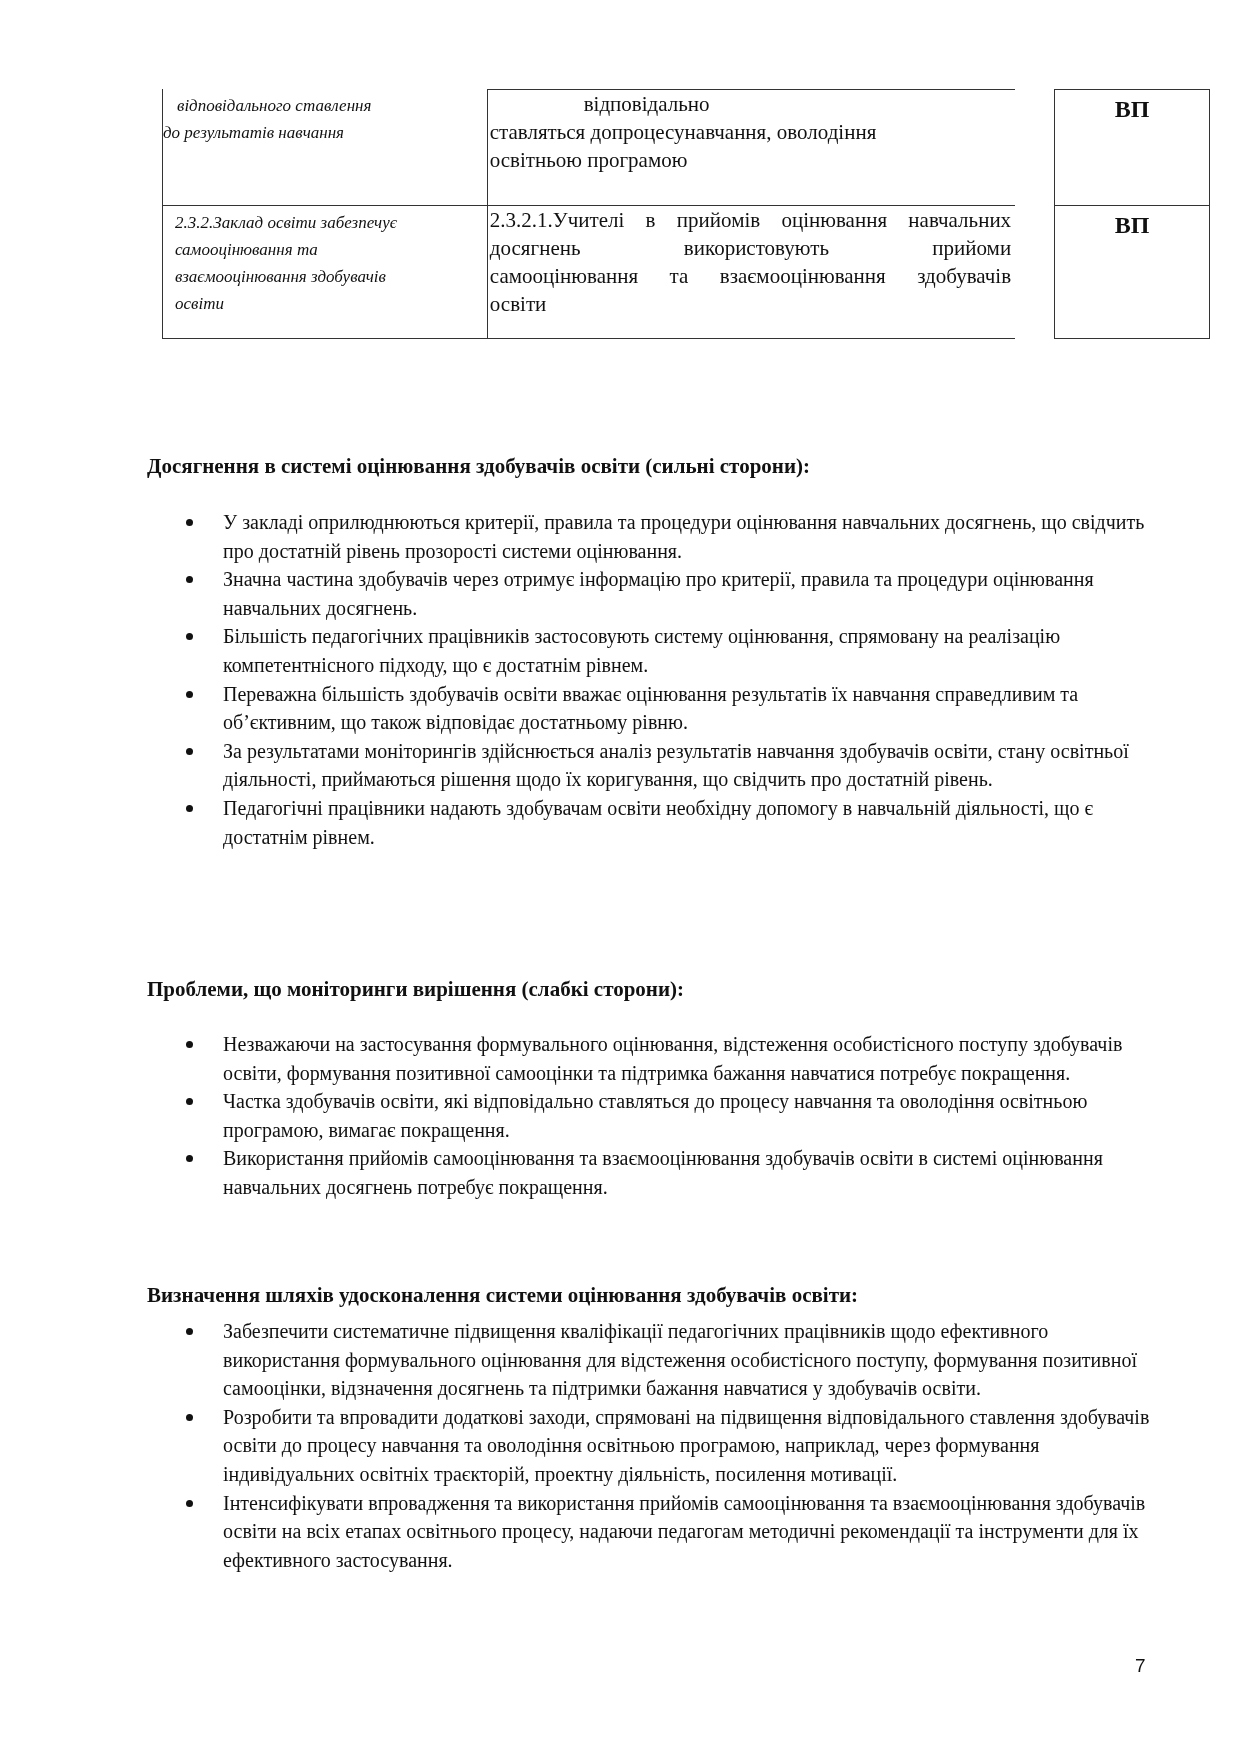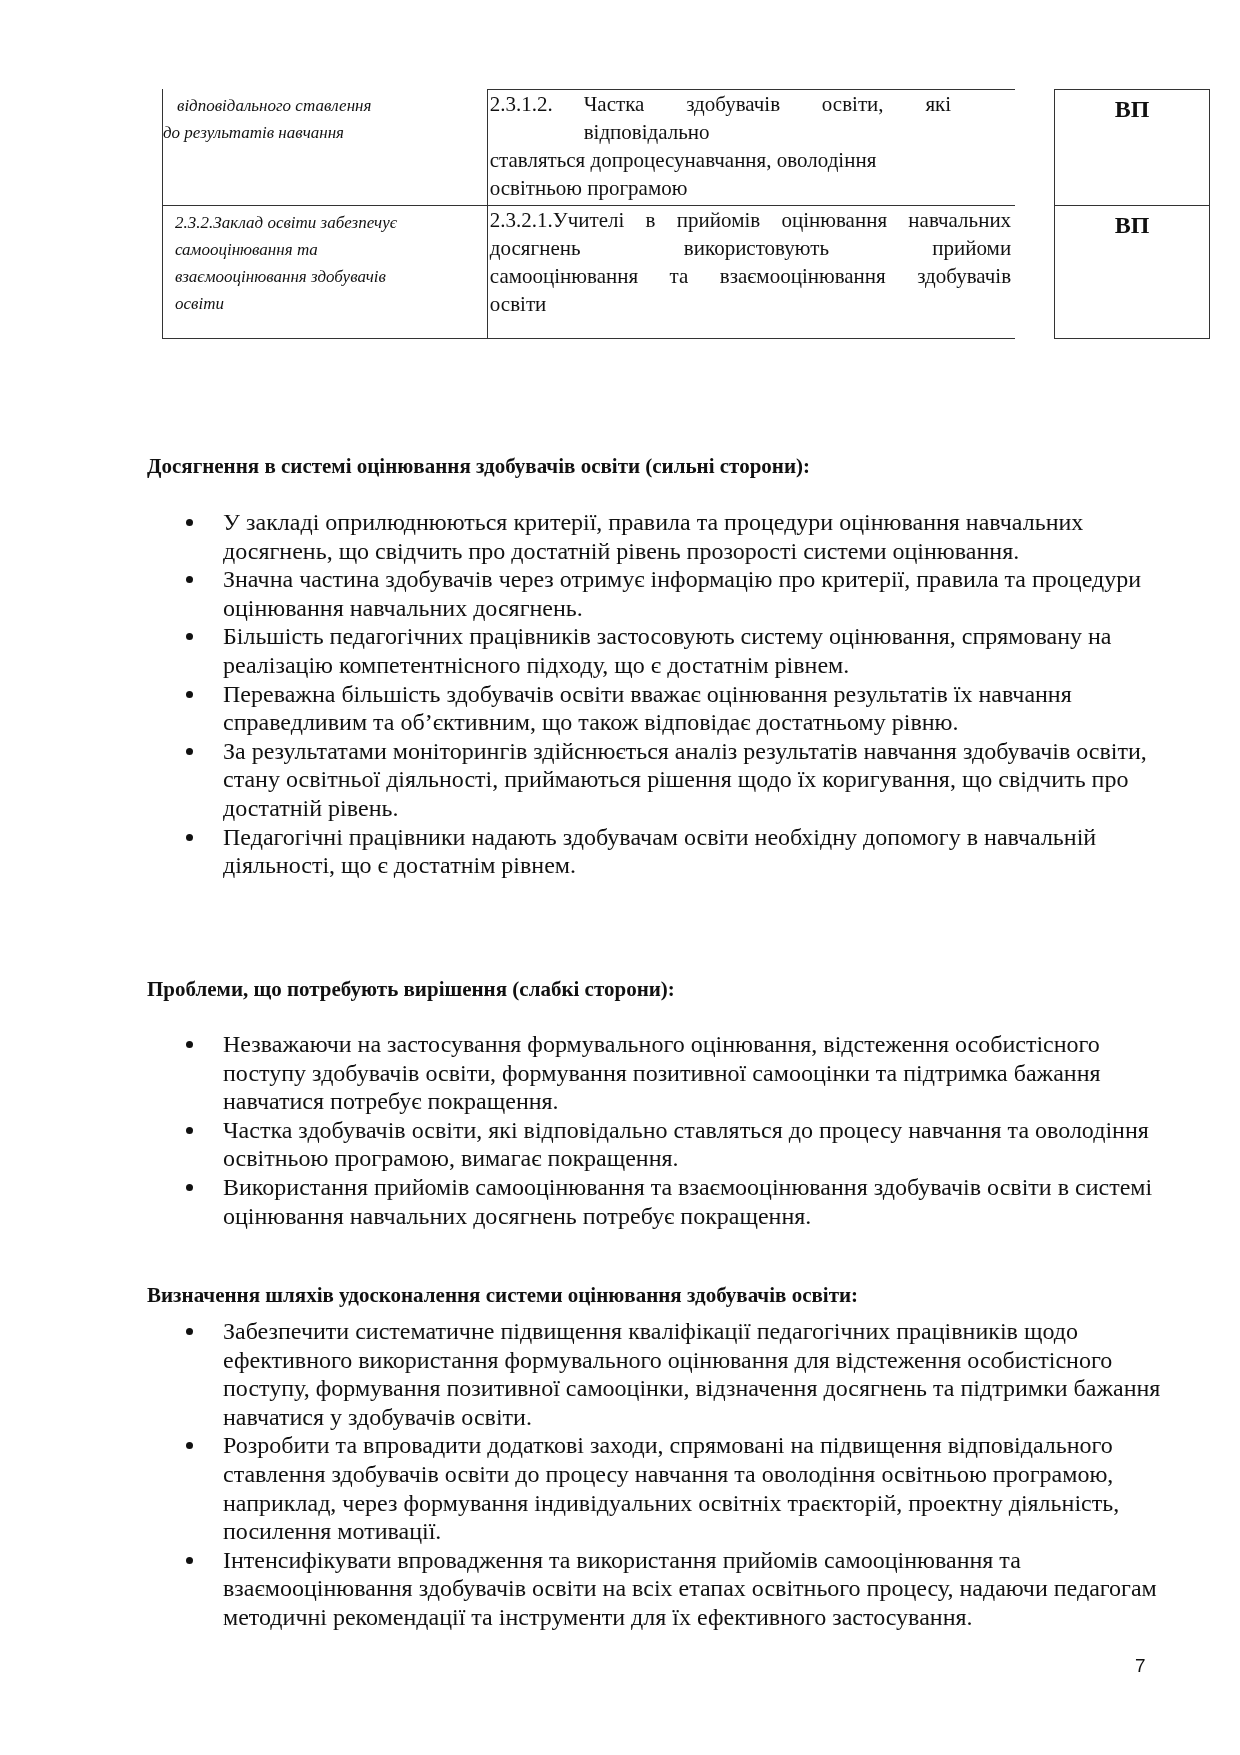--- a/index.html
+++ b/index.html
@@ -33,21 +33,21 @@
   
   .heading {
     position: absolute; left: 147px; font-weight: bold; font-size: 21px; line-height: 28px;
     white-space: nowrap;
   }
   ul.bullets {
     position: absolute; left: 0; margin: 0; padding: 0; list-style: none;
     width: 1240px;
   }
   ul.bullets li {
-    position: relative; padding-left: 223px; width: 940px; font-size: 24px; line-height: 28.6px;
+    position: relative; padding-left: 223px; width: 940px; font-size: 20px; line-height: 28.6px;
   }
   ul.bullets li .dot {
     position: absolute; left: 186px; top: 11px; width: 7px; height: 7px; border-radius: 50%; background: #111;
   }
   .pagenum {
     position: absolute; left: 1135px; top: 1655px; font-family: "Liberation Sans", "DejaVu Sans", sans-serif;
     font-size: 19px;
   }
 </style>
 </head>
@@ -55,24 +55,20 @@
 
 <div class="page">
 
   <div class="tbl">
     <div class="row r1">
       <div class="cell c1">
         <span class="l1">відповідального ставлення</span>
         <span class="l2">до результатів навчання</span>
       </div>
       <div class="cell c2">
-        <div class="num-line">
-          <span class="num">2.3.1.2.</span>
-          <span class="txt">Частка здобувачів освіти, які</span>
-        </div>
         <span class="indent">відповідально</span>
         <span class="plain">ставляться допроцесунавчання, оволодіння</span>
         <span class="plain">освітньою програмою</span>
       </div>
       <div class="cell c3">
         <span>ВП</span>
       </div>
     </div>
 
     <div class="row r2">
@@ -97,21 +93,21 @@
   <div class="heading" style="top:452px;">Досягнення в системі оцінювання здобувачів освіти (сильні сторони):</div>
   <ul class="bullets" style="top:508px;">
     <li><span class="dot"></span><span>У закладі оприлюднюються критерії, правила та процедури оцінювання навчальних досягнень, що свідчить про достатній рівень прозорості системи оцінювання.</span></li>
     <li><span class="dot"></span><span>Значна частина здобувачів через отримує інформацію про критерії, правила та процедури оцінювання навчальних досягнень.</span></li>
     <li><span class="dot"></span><span>Більшість педагогічних працівників застосовують систему оцінювання, спрямовану на реалізацію компетентнісного підходу, що є достатнім рівнем.</span></li>
     <li><span class="dot"></span><span>Переважна більшість здобувачів освіти вважає оцінювання результатів їх навчання справедливим та об’єктивним, що також відповідає достатньому рівню.</span></li>
     <li><span class="dot"></span><span>За результатами моніторингів здійснюється аналіз результатів навчання здобувачів освіти, стану освітньої діяльності, приймаються рішення щодо їх коригування, що свідчить про достатній рівень.</span></li>
     <li><span class="dot"></span><span>Педагогічні працівники надають здобувачам освіти необхідну допомогу в навчальній діяльності, що є достатнім рівнем.</span></li>
   </ul>
 
-  <div class="heading" style="top:975px;">Проблеми, що потребують вирішення (слабкі сторони):</div>
+  <div class="heading" style="top:975px;">Проблеми, що моніторинги вирішення (слабкі сторони):</div>
   <ul class="bullets" style="top:1030px;">
     <li><span class="dot"></span><span>Незважаючи на застосування формувального оцінювання, відстеження особистісного поступу здобувачів освіти, формування позитивної самооцінки та підтримка бажання навчатися потребує покращення.</span></li>
     <li><span class="dot"></span><span>Частка здобувачів освіти, які відповідально ставляться до процесу навчання та оволодіння освітньою програмою, вимагає покращення.</span></li>
     <li><span class="dot"></span><span>Використання прийомів самооцінювання та взаємооцінювання здобувачів освіти в системі оцінювання навчальних досягнень потребує покращення.</span></li>
   </ul>
 
   <div class="heading" style="top:1281px;">Визначення шляхів удосконалення системи оцінювання здобувачів освіти:</div>
   <ul class="bullets" style="top:1317px;">
     <li><span class="dot"></span><span>Забезпечити систематичне підвищення кваліфікації педагогічних працівників щодо ефективного використання формувального оцінювання для відстеження особистісного поступу, формування позитивної самооцінки, відзначення досягнень та підтримки бажання навчатися у здобувачів освіти.</span></li>
     <li><span class="dot"></span><span>Розробити та впровадити додаткові заходи, спрямовані на підвищення відповідального ставлення здобувачів освіти до процесу навчання та оволодіння освітньою програмою, наприклад, через формування індивідуальних освітніх траєкторій, проектну діяльність, посилення мотивації.</span></li>

